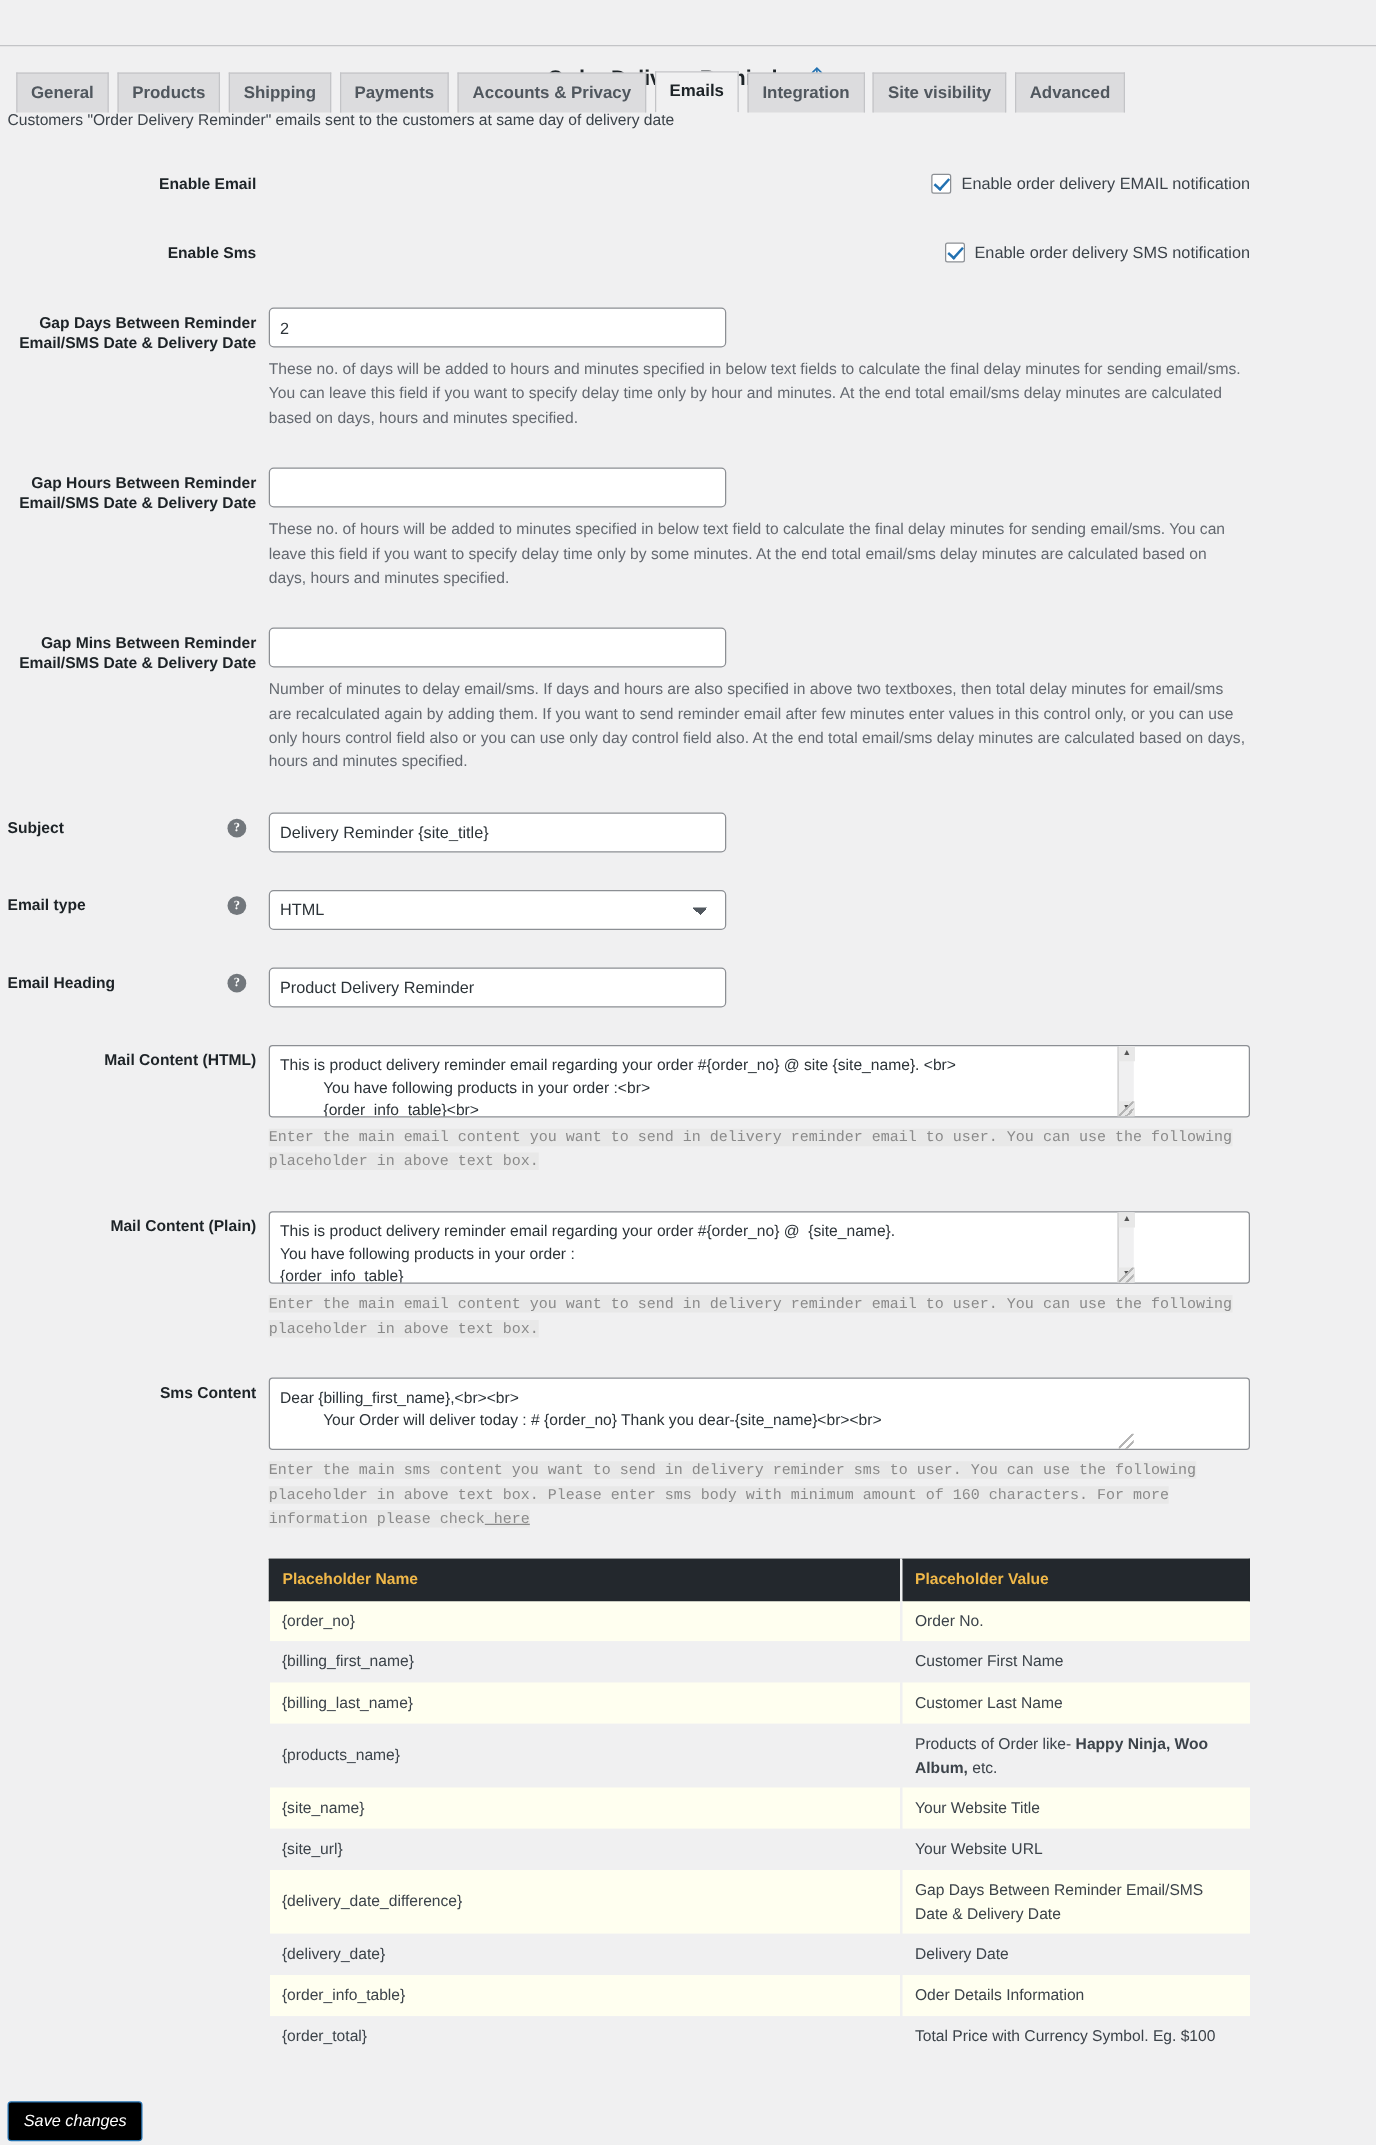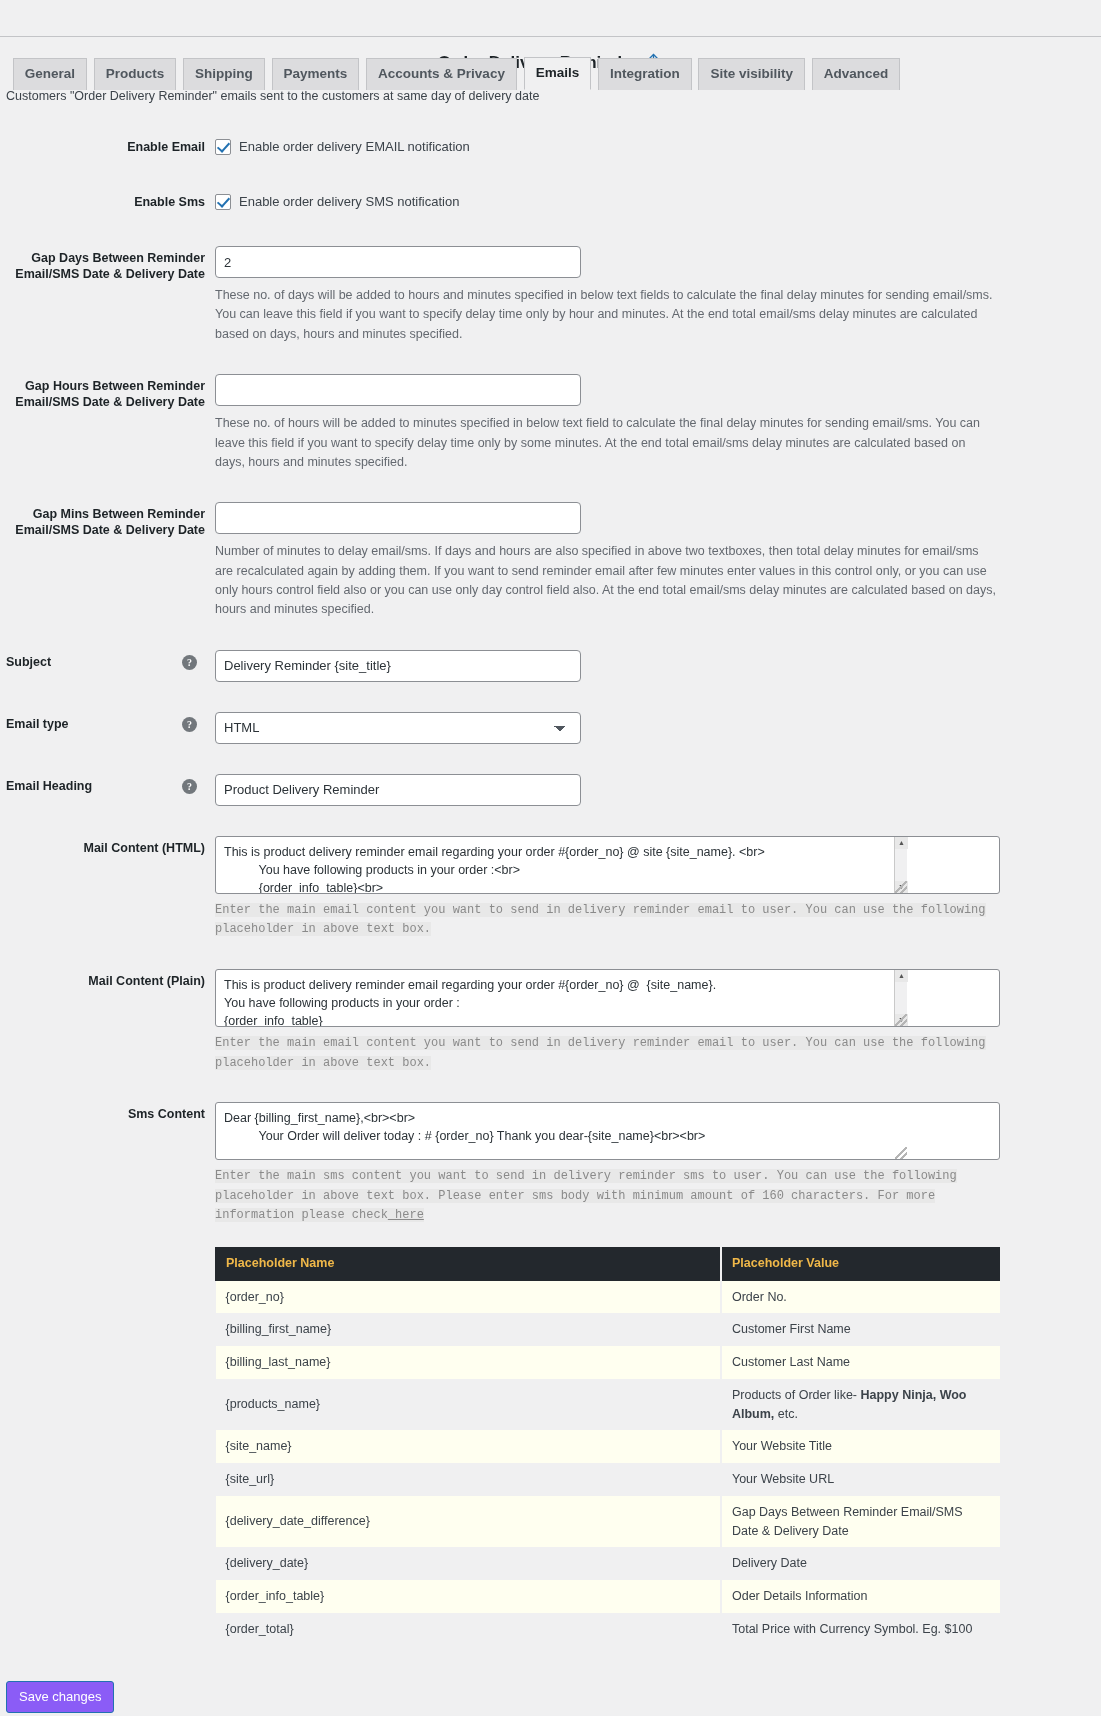--- a/index.html
+++ b/index.html
@@ -100,21 +100,21 @@
     font-weight: bold;
     text-align: center;
     line-height: 15px;
     font-family: "Liberation Serif", serif;
     margin-right: 8px;
     flex: none;
     cursor: help;
   }
 
   
-  .cb-row { display: flex; align-items: center; gap: 8px; padding-top: 2px; }
+  .cb-row { display: flex; align-items: center; gap: 8px; padding-top: 2px; justify-content: flex-end; }
   .cb {
     width: 16px; height: 16px;
     border: 1px solid #8c8f94;
     border-radius: 2px;
     background: #fff;
     position: relative;
     flex: none;
     cursor: pointer;
   }
   .cb.checked::after {
@@ -244,30 +244,31 @@
     vertical-align: middle;
   }
   table.ph-table td:last-child { border-right: none; }
   table.ph-table tr.odd td { background: #fffff0; }
   table.ph-table tr.even td { background: #f0f0f1; }
   table.ph-table col.c1 { width: 392px; }
 
   
   .submit-wrap { padding: 20px 0 0 6px; }
   button.save-btn {
-    background: #8b5cf6;
+    background: #000000;
     border: 1px solid #2271b1;
     border-radius: 3px;
     color: #fff;
     font-size: 13px;
     font-family: "Liberation Sans", sans-serif;
     padding: 0 12px;
     height: 32px;
     line-height: 30px;
     cursor: pointer;
+    font-style: italic;
   }
 </style>
 </head>
 <body>
 
 <nav class="nav-tab-wrapper">
   <a class="nav-tab">General</a><a class="nav-tab">Products</a><a class="nav-tab">Shipping</a><a class="nav-tab">Payments</a><a class="nav-tab">Accounts &amp; Privacy</a><a class="nav-tab active">Emails</a><a class="nav-tab">Integration</a><a class="nav-tab">Site visibility</a><a class="nav-tab">Advanced</a>
 </nav>
 
 <div class="section-head">

